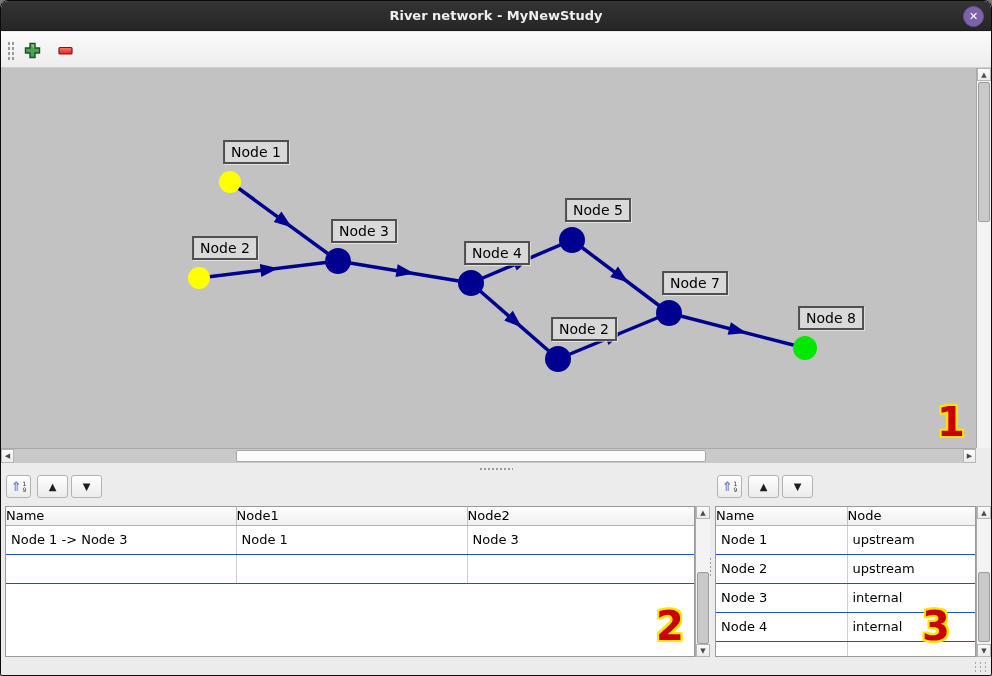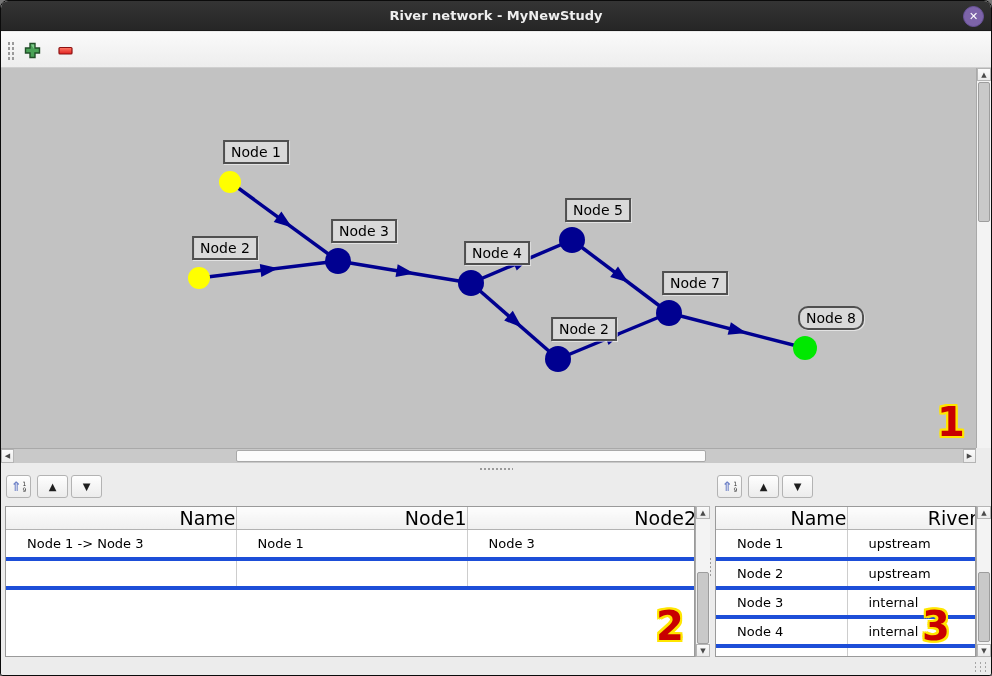--- a/index.html
+++ b/index.html
@@ -50,25 +50,25 @@
   
   .mini-btn{position:absolute;top:474px;height:23px;border:1px solid #b3b3b3;border-radius:3px;
     background:linear-gradient(#fefefe,#ececec);display:flex;align-items:center;justify-content:center;cursor:pointer;}
   .mini-btn .tri{font-size:10px;color:#1e1e1e;line-height:1;}
   .sort-ic{display:flex;align-items:center;line-height:1;}
   .sort-ic .arrow{font-size:13px;color:#7083c8;font-weight:bold;}
   .sort-ic .digits{font-size:6px;color:#333;margin-left:1px;display:flex;flex-direction:column;line-height:6px;}
   
   .table-wrap{position:absolute;top:505px;height:151px;background:#fff;border:1px solid #9a9a9a;overflow:hidden;}
   table{border-collapse:collapse;table-layout:fixed;width:100%;}
-  th{height:18px;font-size:19px;font-weight:normal;text-align:right;color:#000;
+  th{height:18px;font-size:13px;font-weight:normal;text-align:left;color:#000;
     background:linear-gradient(#fdfdfd,#f0f0f0);border-right:1px solid #c2c2c2;border-bottom:1px solid #b2b2b2;padding:0;}
   th:last-child{border-right:none;}
-  td{height:29px;font-size:13px;color:#000;padding:0 21px;border-right:1px solid #cdcdcd;
-    border-bottom:4px solid #1d4ed8;white-space:nowrap;overflow:hidden;background:#fff;}
+  td{height:29px;font-size:13px;color:#000;padding:0 5px;border-right:1px solid #cdcdcd;
+    border-bottom:1px solid #1d4ed8;white-space:nowrap;overflow:hidden;background:#fff;}
   td:last-child{border-right:none;}
   
   .ann{position:absolute;font-size:40px;font-weight:bold;color:#c80000;line-height:1;z-index:50;
     text-shadow:-2px -2px 0 #ffe600,2px -2px 0 #ffe600,-2px 2px 0 #ffe600,2px 2px 0 #ffe600,
       -2px 0 0 #ffe600,2px 0 0 #ffe600,0 -2px 0 #ffe600,0 2px 0 #ffe600;}
   
   .statusbar{position:absolute;left:0;top:657px;right:0;height:18px;background:#ececec;}
   .resize-grip{position:absolute;right:4px;bottom:3px;width:14px;height:12px;
     background-image:radial-gradient(#a5a5a5 0.9px,transparent 1.1px);background-size:5px 4px;}
 </style>
@@ -132,21 +132,21 @@
         <circle cx="668" cy="245" r="13" fill="#000090"></circle>
         <circle cx="804" cy="280" r="12" fill="#00e800"></circle>
       </svg>
   <div class="node-label" style="left: 255px; top: 84px;">Node 1</div>
       <div class="node-label" style="left: 224px; top: 180px;">Node 2</div>
       <div class="node-label" style="left: 363px; top: 163px;">Node 3</div>
       <div class="node-label" style="left: 496px; top: 185px;">Node 4</div>
       <div class="node-label" style="left: 597px; top: 142px;">Node 5</div>
       <div class="node-label" style="left: 583px; top: 261px;">Node 2</div>
       <div class="node-label" style="left: 694px; top: 215px;">Node 7</div>
-      <div class="node-label" style="left: 830px; top: 250px; border-radius: 10px;">Node 8</div>
+      <div class="node-label" style="left: 830px; top: 250px;">Node 8</div>
     </div>
 
   <div class="vscroll" style="left:975px;top:67px;height:395px;">
     <div class="sb-btn top">
         <span>▲</span>
       </div>
     <div class="sb-thumb" style="top:14px;height:140px;"></div>
     <div class="sb-btn bottom">
         <span>▼</span>
       </div>
@@ -238,21 +238,21 @@
 
   <div class="table-wrap" style="left:714px;width:261px;">
     <table>
       <colgroup>
           <col style="width:131px">
           <col style="width:130px">
         </colgroup>
       <thead>
           <tr>
             <th>Name</th>
-            <th>River</th>
+            <th>Node</th>
           </tr>
         </thead>
       <tbody>
           <tr>
             <td>Node 1</td>
             <td>upstream</td>
           </tr>
           <tr>
             <td>Node 2</td>
             <td>upstream</td>

